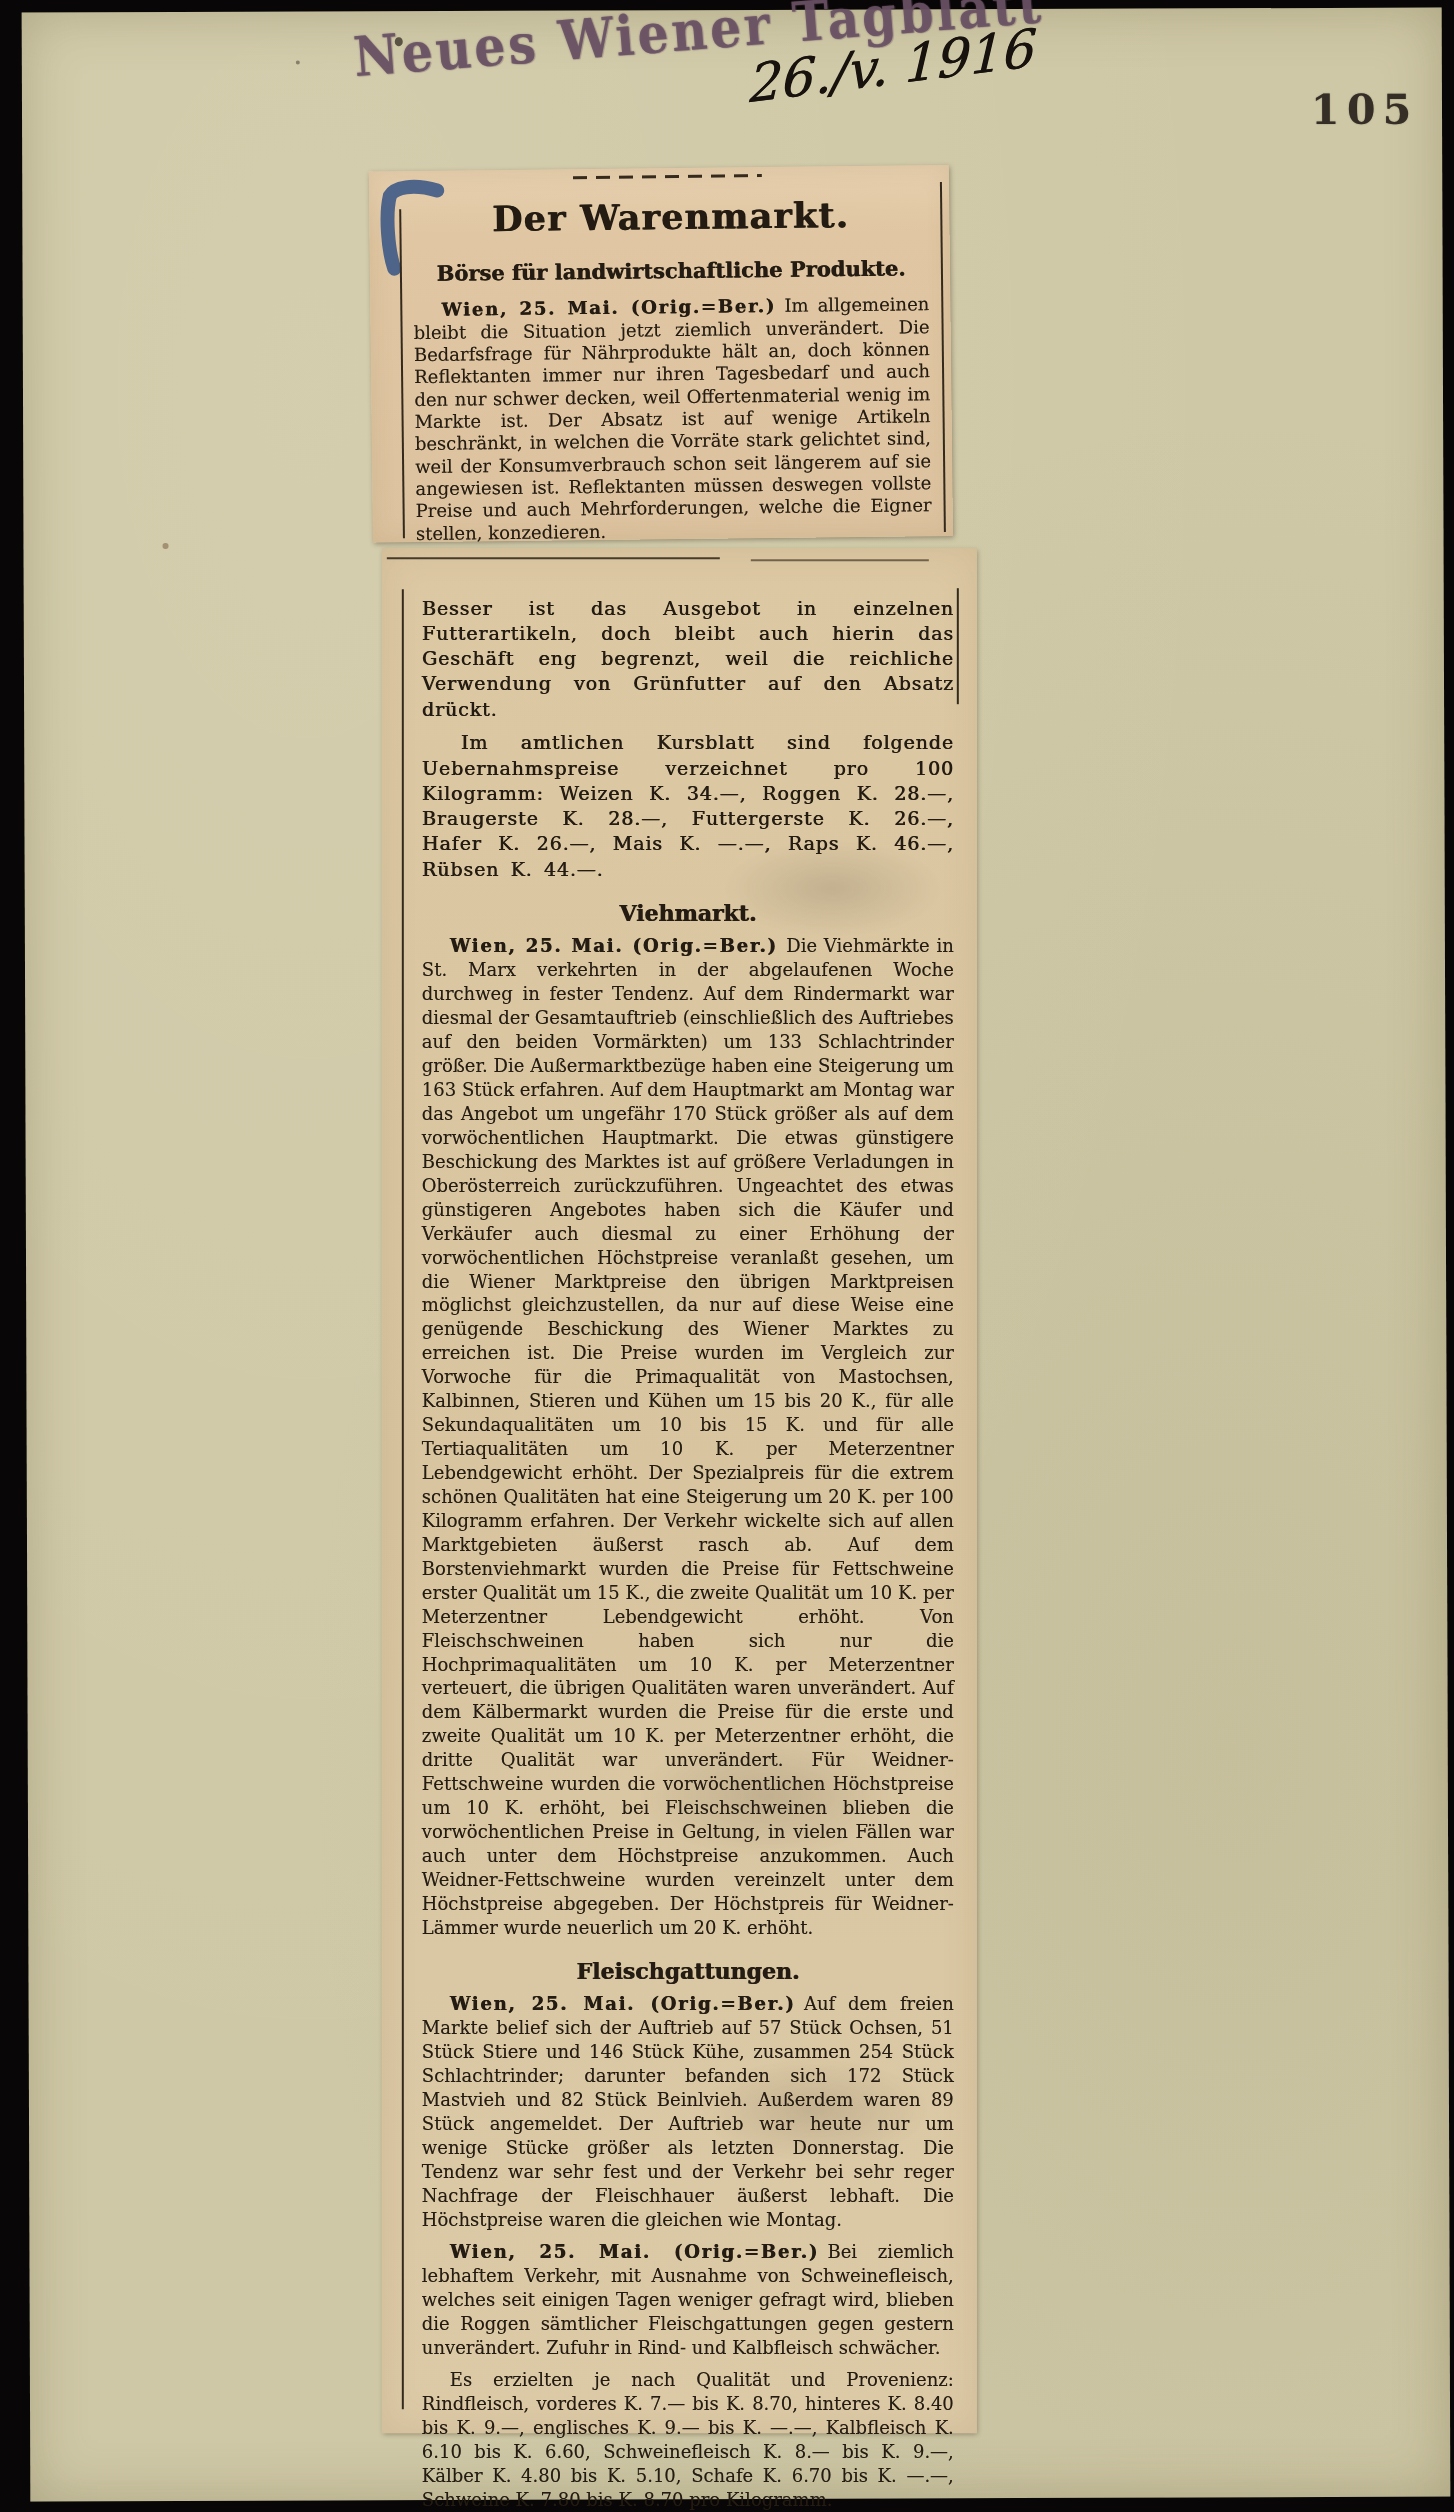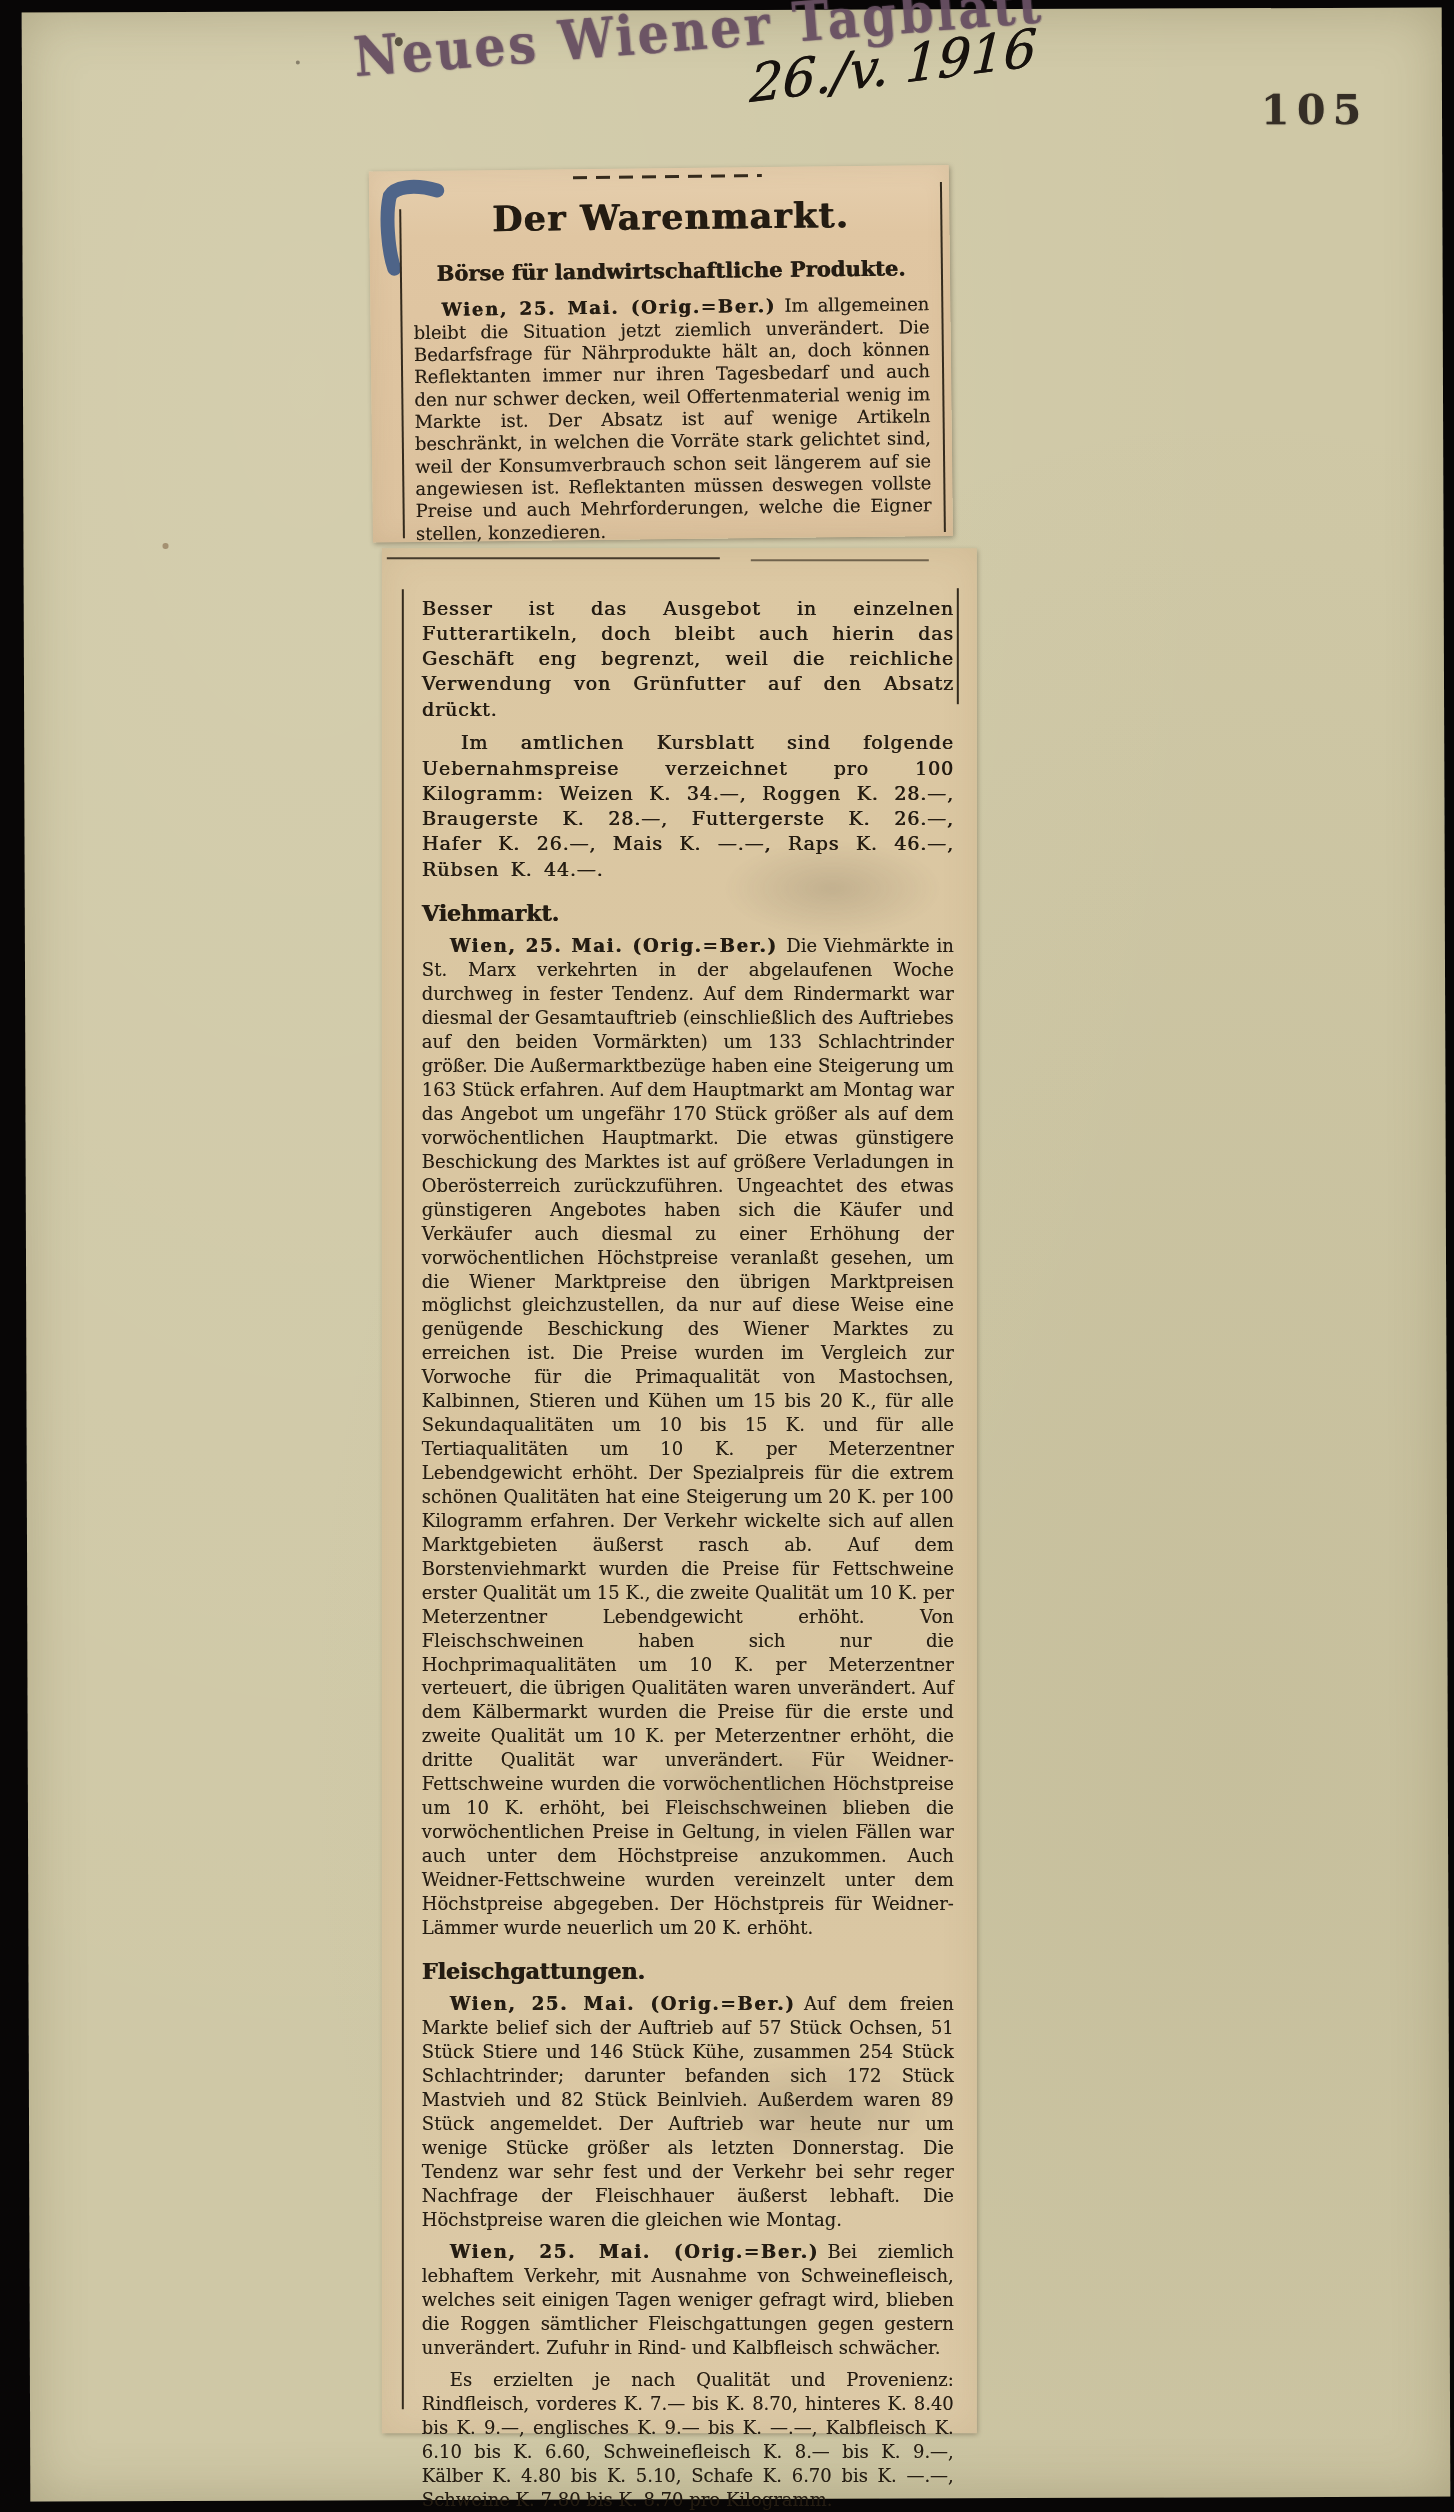--- a/index.html
+++ b/index.html
@@ -30,21 +30,21 @@
   }
   .handwriting{
     position:absolute;left:728px;top:44px;
     font-size:52px;font-style:italic;white-space:nowrap;
     color:#17120e;
     transform:rotate(-7deg) skewX(-10deg);
     transform-origin:left center;
     text-shadow:0.6px 0 0 #17120e;
   }
   .pagenum{
-    position:absolute;left:1239px;top:78px;
+    position:absolute;left:1289px;top:78px;
     font-size:41px;font-weight:bold;letter-spacing:7.3px;color:#352e26;
     text-shadow:0 0 1.2px rgba(53,46,38,.6);
   }
   
   .clipping{
     position:absolute;
     color:#241c12;
     text-shadow:0 0 0.6px rgba(30,22,12,.45);
   }
   .c1{
@@ -84,21 +84,21 @@
   .body{
     margin:13.4px 0 0 0;font-size:18px;line-height:1.24;text-align:justify;
   }
   .c2-inner{position:absolute;left:40px;right:23px;top:39px;}
   .c2-inner .body{line-height:1.33;margin-top:8.5px;}
   .indent{text-indent:28px;}
   .indent2{text-indent:39px;}
   .lead{font-weight:normal;letter-spacing:0.9px;word-spacing:4.3px;font-size:19px;text-shadow:0.6px 0 0 currentColor;}
   .dateline{font-weight:bold;letter-spacing:1.8px;margin-right:8.5px;text-shadow:0.6px 0 0 currentColor;}
   .section-h{
-    margin:18px 0 3.7px 0;text-align:left;font-size:22px;font-weight:bold;
+    margin:18px 0 3.7px 0;text-align:center;font-size:22px;font-weight:bold;
     text-shadow:0.7px 0 0 currentColor;
   }
   .smudge{position:absolute;background:radial-gradient(ellipse,rgba(70,60,45,.16),transparent 70%);filter:blur(1.2px);}
 </style>
 </head>
 <body>
 
 <div class="scan">
   <div class="album">
 

